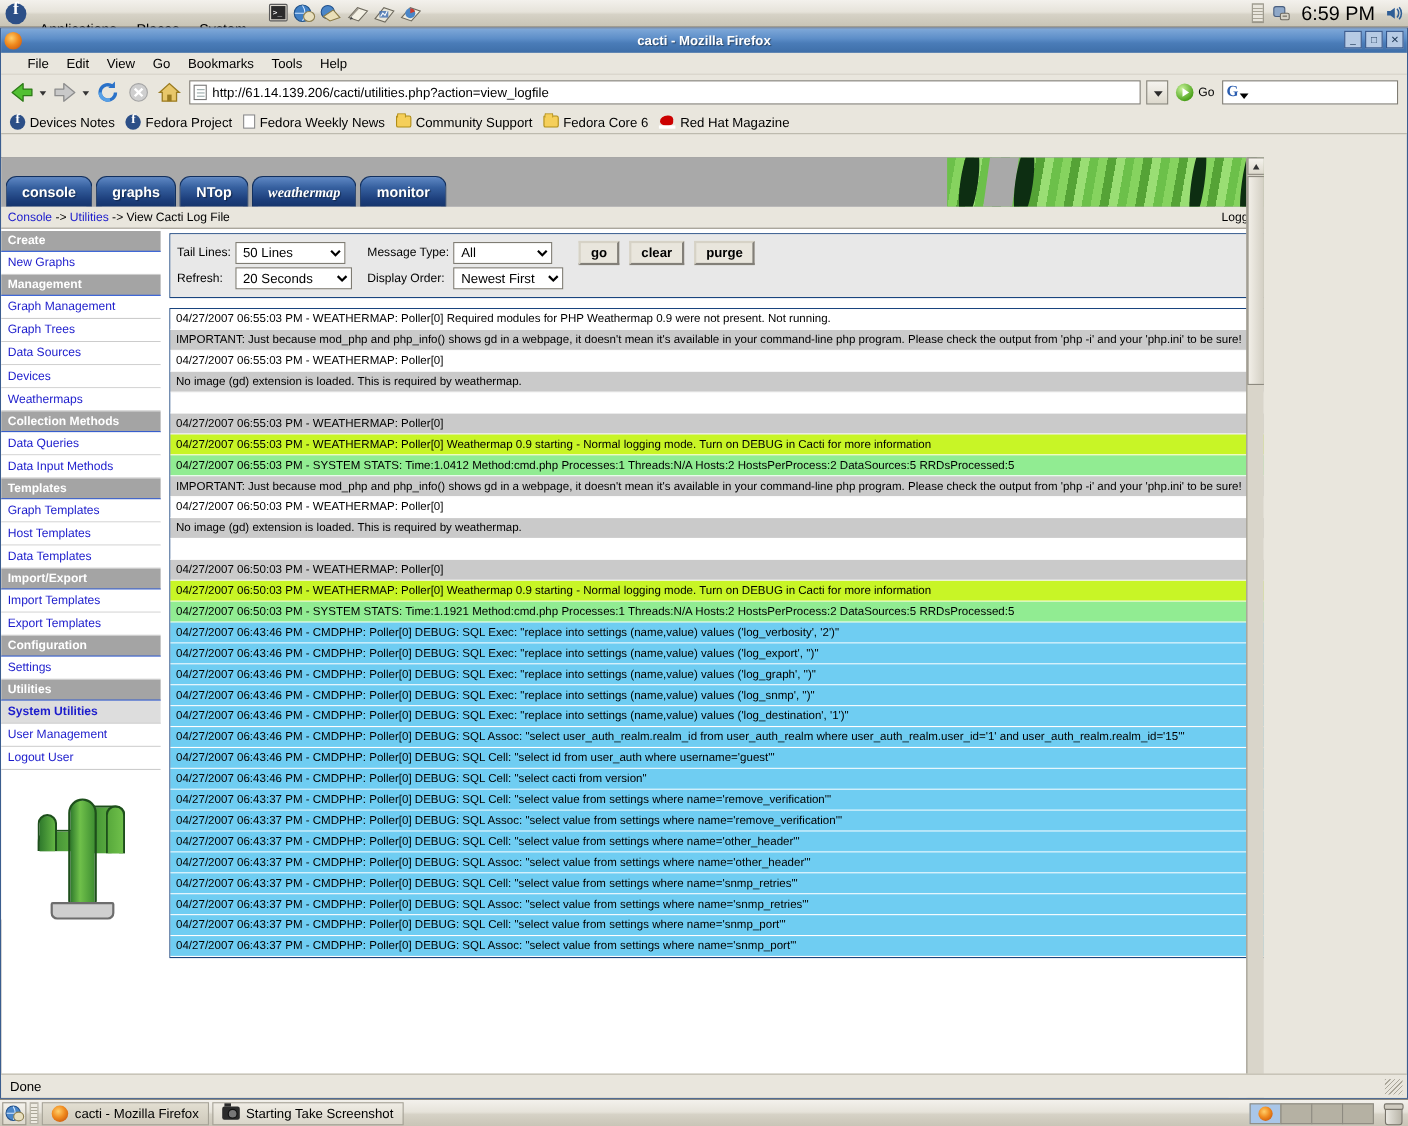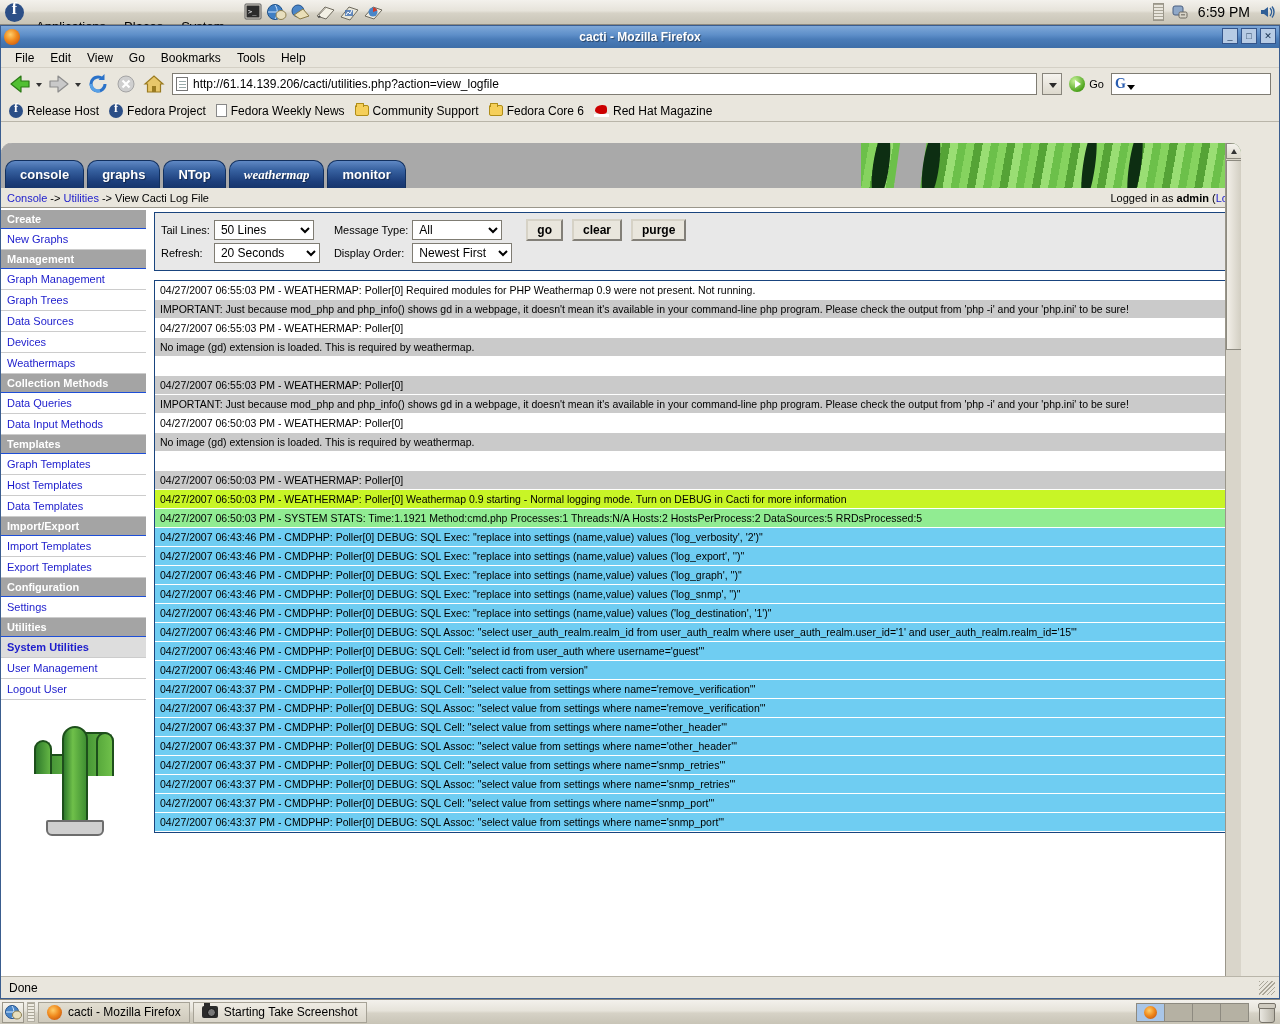--- a/index.html
+++ b/index.html
@@ -30,21 +30,21 @@
     position: relative; flex: none;
   }
   .fedora-logo::after {
     content: "f"; position: absolute; left: 0; top: -3px; width: 19px;
     text-align: center; color:#fff; font-size: 16px;
     font-family: "Liberation Serif", serif; font-weight: bold;
   }
   .panel-sep { width: 8px; }
   .panel-icon { width: 22px; height: 20px; margin: 0 1px; position: relative; flex: none; }
   .panel-spacer { flex: 1; }
-  .clock { font-size: 14px; color: #000; padding: 0 6px; }
+  .clock { font-size: 18px; color: #000; padding: 0 6px; }
   .tray-lines {
     width: 11px; height: 18px; flex: none;
     background: repeating-linear-gradient(to bottom,#a9a597 0 1px,#e9e6dd 1px 3px);
     border: 1px solid #9a968a; margin-right: 4px;
   }
 
   
   #ff-window {
     position: absolute; left: 0; top: 25px; width: 1280px; height: 974px;
     background: #e9e6dd; border: 1px solid #3a5d8f;
@@ -67,21 +67,21 @@
   }
   .tb-buttons { position: absolute; right: 3px; top: 2px; display: flex; gap: 3px; }
   .tb-btn {
     width: 16px; height: 16px; background: #b7cbe4;
     border: 1px solid #34558a; position: relative; font-size: 9px;
     color:#16304f; text-align:center; line-height:14px;
   }
 
   #menubar {
     height: 20px; background: #e9e6dd; display: flex; align-items: center;
-    padding-left: 6px; border-bottom: 1px solid #d4d0c5;
+    padding-left: 16px; border-bottom: 1px solid #d4d0c5;
   }
   #menubar span { padding: 2px 8px; font-size: 12px; color: #000; }
 
   #toolbar {
     height: 32px; background: #e9e6dd; display: flex; align-items: center;
     padding: 0 6px; gap: 2px;
   }
   .nav-arrow { width: 26px; height: 26px; position: relative; flex: none; }
   .tri-drop {
     width: 9px; height: 26px; position: relative; flex: none;
@@ -149,22 +149,22 @@
   .bm-fed::after{content:"f";position:absolute;left:0;top:-3px;width:14px;text-align:center;
     color:#fff;font-size:12px;font-family:"Liberation Serif",serif;font-weight:bold;}
   .bm-doc { width:11px;height:13px;background:#fff;border:1px solid #888;flex:none;}
   .bm-rh { width:15px;height:12px;flex:none;position:relative;}
   .bm-rh::before{content:"";position:absolute;left:1px;top:0;width:12px;height:9px;
     background:#cc0000;border-radius:60% 40% 35% 45%;}
   .bm-rh::after{content:"";position:absolute;left:0;bottom:0;width:15px;height:3px;background:#fff;}
 
   
   #viewport {
-    position: absolute; left: 0; top: 117px; width: 1240px; height: 855px;
-    background: #000000; overflow: hidden; border-radius: 11px;
+    position: absolute; left: 0; top: 117px; width: 1148px; height: 855px;
+    background: #000000; overflow: hidden;
   }
   #page {
     position: absolute; left: 0; top: 0; width: 1264px; height: 855px;
     background: #fff; overflow: hidden;
   }
 
   
   #cacti-head {
     height: 45px; background: #a9a9a9; position: relative; overflow: hidden;
   }
@@ -514,21 +514,21 @@
     </div>
     <div id="searchbar" title="">
       <span class="g-logo"><span class="g-b">G</span></span>
       <span class="g-caret"></span>
     </div>
   </div>
 
   <div id="bookmarkbar">
     <div class="bm">
       <span class="bm-fed"></span>
-      <span>Release Host</span>
+      <span>Devices Notes</span>
     </div>
     <div class="bm">
       <span class="bm-fed"></span>
       <span>Fedora Project</span>
     </div>
     <div class="bm">
       <span class="bm-doc"></span>
       <span>Fedora Weekly News</span>
     </div>
     <div class="bm">
@@ -667,20 +667,22 @@
           </div>
 
           <div id="logpanel">
             <div id="log-rows">
                 <div class="log-row r-white">04/27/2007 06:55:03 PM - WEATHERMAP: Poller[0] Required modules for PHP Weathermap 0.9 were not present. Not running.</div>
                 <div class="log-row r-gray">IMPORTANT: Just because mod_php and php_info() shows gd in a webpage, it doesn't mean it's available in your command-line php program. Please check the output from 'php -i' and your 'php.ini' to be sure!</div>
                 <div class="log-row r-white">04/27/2007 06:55:03 PM - WEATHERMAP: Poller[0]</div>
                 <div class="log-row r-gray">No image (gd) extension is loaded. This is required by weathermap.</div>
                 <div class="log-row r-white">&nbsp;</div>
                 <div class="log-row r-gray">04/27/2007 06:55:03 PM - WEATHERMAP: Poller[0]</div>
+                <div class="log-row r-lime">04/27/2007 06:55:03 PM - WEATHERMAP: Poller[0] Weathermap 0.9 starting - Normal logging mode. Turn on DEBUG in Cacti for more information</div>
+                <div class="log-row r-green">04/27/2007 06:55:03 PM - SYSTEM STATS: Time:1.0412 Method:cmd.php Processes:1 Threads:N/A Hosts:2 HostsPerProcess:2 DataSources:5 RRDsProcessed:5</div>
                 <div class="log-row r-gray">IMPORTANT: Just because mod_php and php_info() shows gd in a webpage, it doesn't mean it's available in your command-line php program. Please check the output from 'php -i' and your 'php.ini' to be sure!</div>
                 <div class="log-row r-white">04/27/2007 06:50:03 PM - WEATHERMAP: Poller[0]</div>
                 <div class="log-row r-gray">No image (gd) extension is loaded. This is required by weathermap.</div>
                 <div class="log-row r-white">&nbsp;</div>
                 <div class="log-row r-gray">04/27/2007 06:50:03 PM - WEATHERMAP: Poller[0]</div>
                 <div class="log-row r-lime">04/27/2007 06:50:03 PM - WEATHERMAP: Poller[0] Weathermap 0.9 starting - Normal logging mode. Turn on DEBUG in Cacti for more information</div>
                 <div class="log-row r-green">04/27/2007 06:50:03 PM - SYSTEM STATS: Time:1.1921 Method:cmd.php Processes:1 Threads:N/A Hosts:2 HostsPerProcess:2 DataSources:5 RRDsProcessed:5</div>
                 <div class="log-row r-blue">04/27/2007 06:43:46 PM - CMDPHP: Poller[0] DEBUG: SQL Exec: "replace into settings (name,value) values ('log_verbosity', '2')"</div>
                 <div class="log-row r-blue">04/27/2007 06:43:46 PM - CMDPHP: Poller[0] DEBUG: SQL Exec: "replace into settings (name,value) values ('log_export', '')"</div>
                 <div class="log-row r-blue">04/27/2007 06:43:46 PM - CMDPHP: Poller[0] DEBUG: SQL Exec: "replace into settings (name,value) values ('log_graph', '')"</div>

